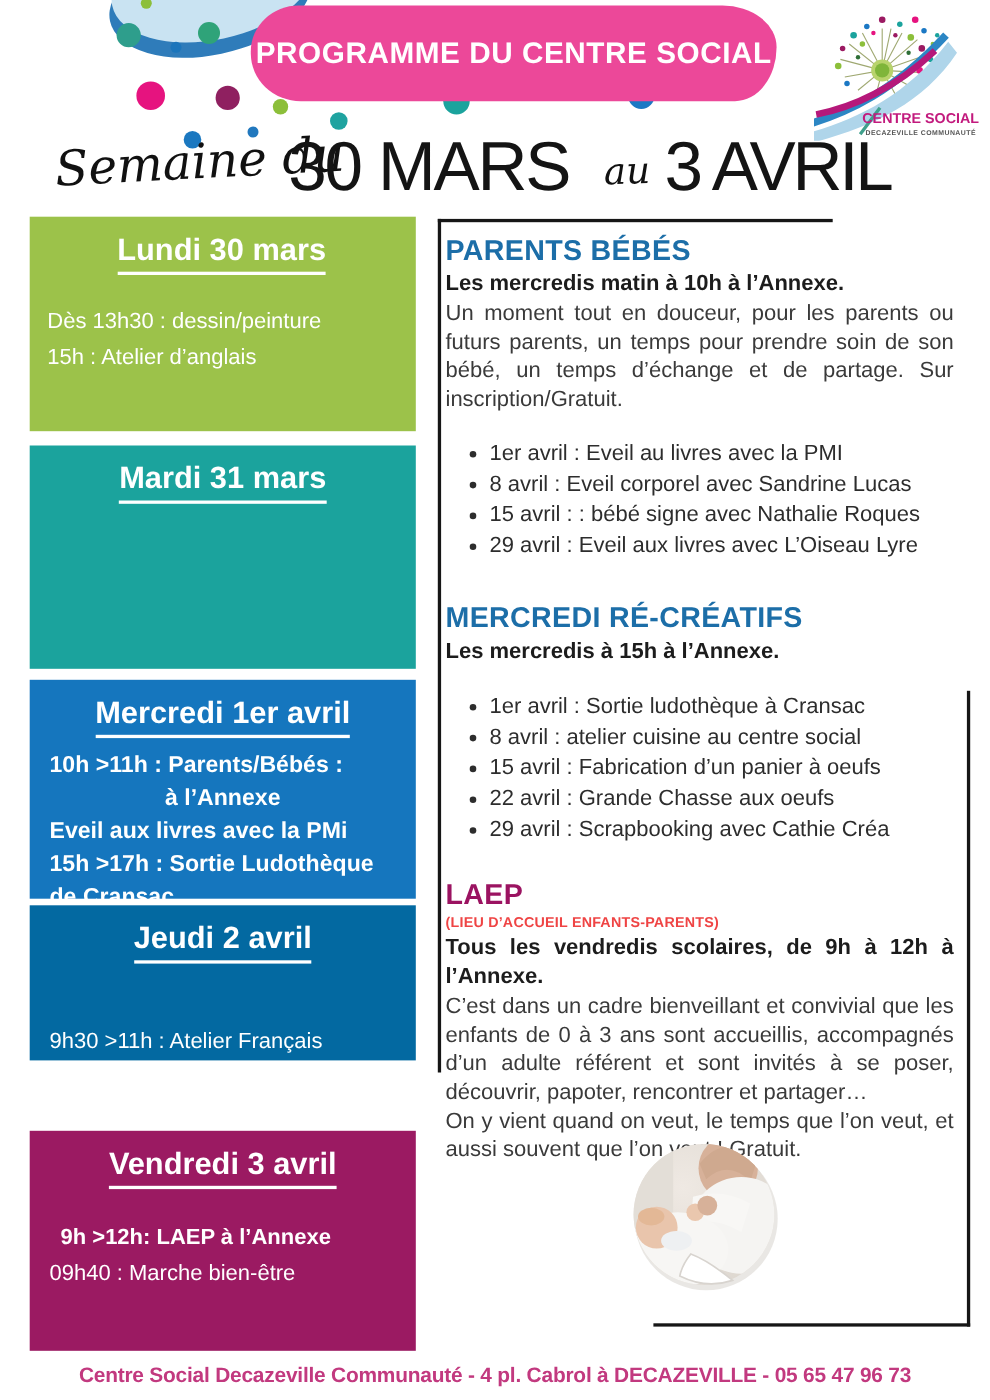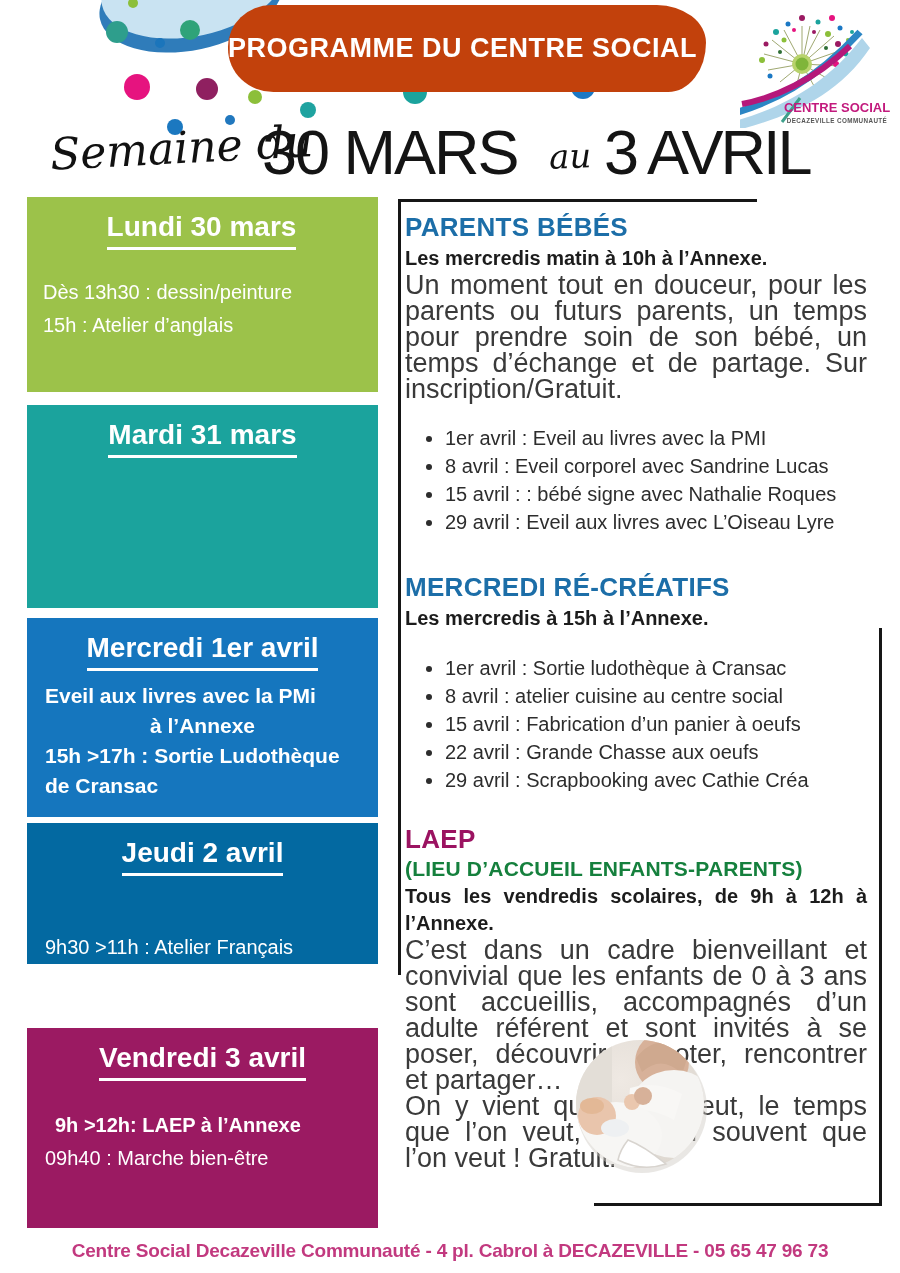--- a/index.html
+++ b/index.html
@@ -5,23 +5,23 @@
   html,body{margin:0;padding:0;background:#ffffff;}
   #page{position:relative;width:900px;height:1273px;background:#ffffff;overflow:hidden;
         font-family:"Liberation Sans",sans-serif;}
 
   
   .deco-dot{position:absolute;border-radius:50%;z-index:1;}
   .deco-ellipse{position:absolute;border-radius:50%;z-index:0;}
   .el-dark{left:98px;top:-50px;width:186px;height:100px;background:#2F7CBA;transform:rotate(-12deg);}
   .el-light{left:100px;top:-64px;width:186px;height:100px;background:#C9E3F2;transform:rotate(-12deg);}
 
-  .banner{position:absolute;left:228px;top:5px;width:478px;height:87px;background:#c2410c;z-index:2;
+  .banner{position:absolute;left:228px;top:5px;width:478px;height:87px;background:#ec4899;z-index:2;
           border-radius:46px 52px 40px 48px / 44px 40px 52px 46px;
-          display:flex;align-items:center;}
+          display:flex;align-items:center;justify-content:center;}
   .banner-text{color:#ffffff;font-weight:bold;font-size:27px;letter-spacing:.5px;}
 
   .logo{position:absolute;left:740px;top:4px;width:158px;height:124px;z-index:2;}
 
   
   .t-script{position:absolute;font-family:"DejaVu Serif",serif;font-style:italic;color:#111;z-index:2;}
   .t-script1{left:50px;top:122px;font-size:44px;transform:rotate(-3deg);}
   .t-script2{left:549px;top:136px;font-size:34px;transform:rotate(-2deg);}
   .t-date{position:absolute;font-weight:normal;color:#141414;font-size:63px;letter-spacing:-2px;top:116px;z-index:2;}
   .t-date1{left:262px;}
@@ -44,23 +44,23 @@
   .day-3 .day-lines{margin-top:55px;}
   .day-3 .day-line{line-height:32px;}
   .day-4{top:1028px;height:200px;background:#9B1A62;}
   .day-4 .day-lines{margin-top:28px;}
   .day-4 .day-line:first-child{font-weight:bold;padding-left:10px;}
 
   
   .right-col{position:absolute;left:405px;top:212px;width:462px;z-index:2;}
   .sec-heading{font-size:26px;font-weight:bold;color:#1C6EA8;letter-spacing:.3px;margin:0;}
   .sec-heading.purple{color:#9B1361;margin-top:30px;}
-  .sec-subheading{font-size:21px;font-weight:bold;color:#15803d;letter-spacing:.2px;margin:2px 0 0 0;}
+  .sec-subheading{font-size:13px;font-weight:bold;color:#ef4444;letter-spacing:.2px;margin:2px 0 0 0;}
   .sec-schedule{font-size:20px;font-weight:bold;color:#1c1c1c;line-height:27px;margin:2px 0 0 0;text-align:justify;}
-  .sec-desc{font-size:27px;color:#3a3a3a;line-height:26px;margin:0;text-align:justify;}
+  .sec-desc{font-size:20px;color:#3a3a3a;line-height:26px;margin:0;text-align:justify;}
   .sec-desc.follow{margin-top:0;}
   ul.sec-bullets{margin:22px 0 0 0;padding:0 0 0 40px;color:#2d2d2d;}
   ul.sec-bullets li{font-size:20px;line-height:28px;color:#2d2d2d;}
   .gap-lg{margin-top:36px;}
 
   
   .frame{position:absolute;background:#161616;z-index:1;}
   .frame-top{left:398px;top:199px;width:359px;height:3px;}
   .frame-left{left:398px;top:199px;width:3px;height:776px;}
   .frame-right{left:879px;top:628px;width:3px;height:578px;}
@@ -161,22 +161,23 @@
     </div>
   </section>
 
   <section class="day day-1">
     <h2 class="day-title"><span>Mardi 31 mars</span></h2>
   </section>
 
   <section class="day day-2">
     <h2 class="day-title"><span>Mercredi 1er avril</span></h2>
     <div class="day-lines">
+      <div class="day-line">10h &gt;11h : Parents/Bébés :</div>
+      <div class="day-line center-line">à l’Annexe</div>
       <div class="day-line">Eveil aux livres avec la PMi</div>
-      <div class="day-line center-line">à l’Annexe</div>
       <div class="day-line">15h &gt;17h : Sortie Ludothèque</div>
       <div class="day-line">de Cransac</div>
     </div>
   </section>
 
   <section class="day day-3">
     <h2 class="day-title"><span>Jeudi 2 avril</span></h2>
     <div class="day-lines">
       <div class="day-line">9h30 &gt;11h : Atelier Français</div>
       <div class="day-line">10h : Ateliers sommeil à St Santin</div>

